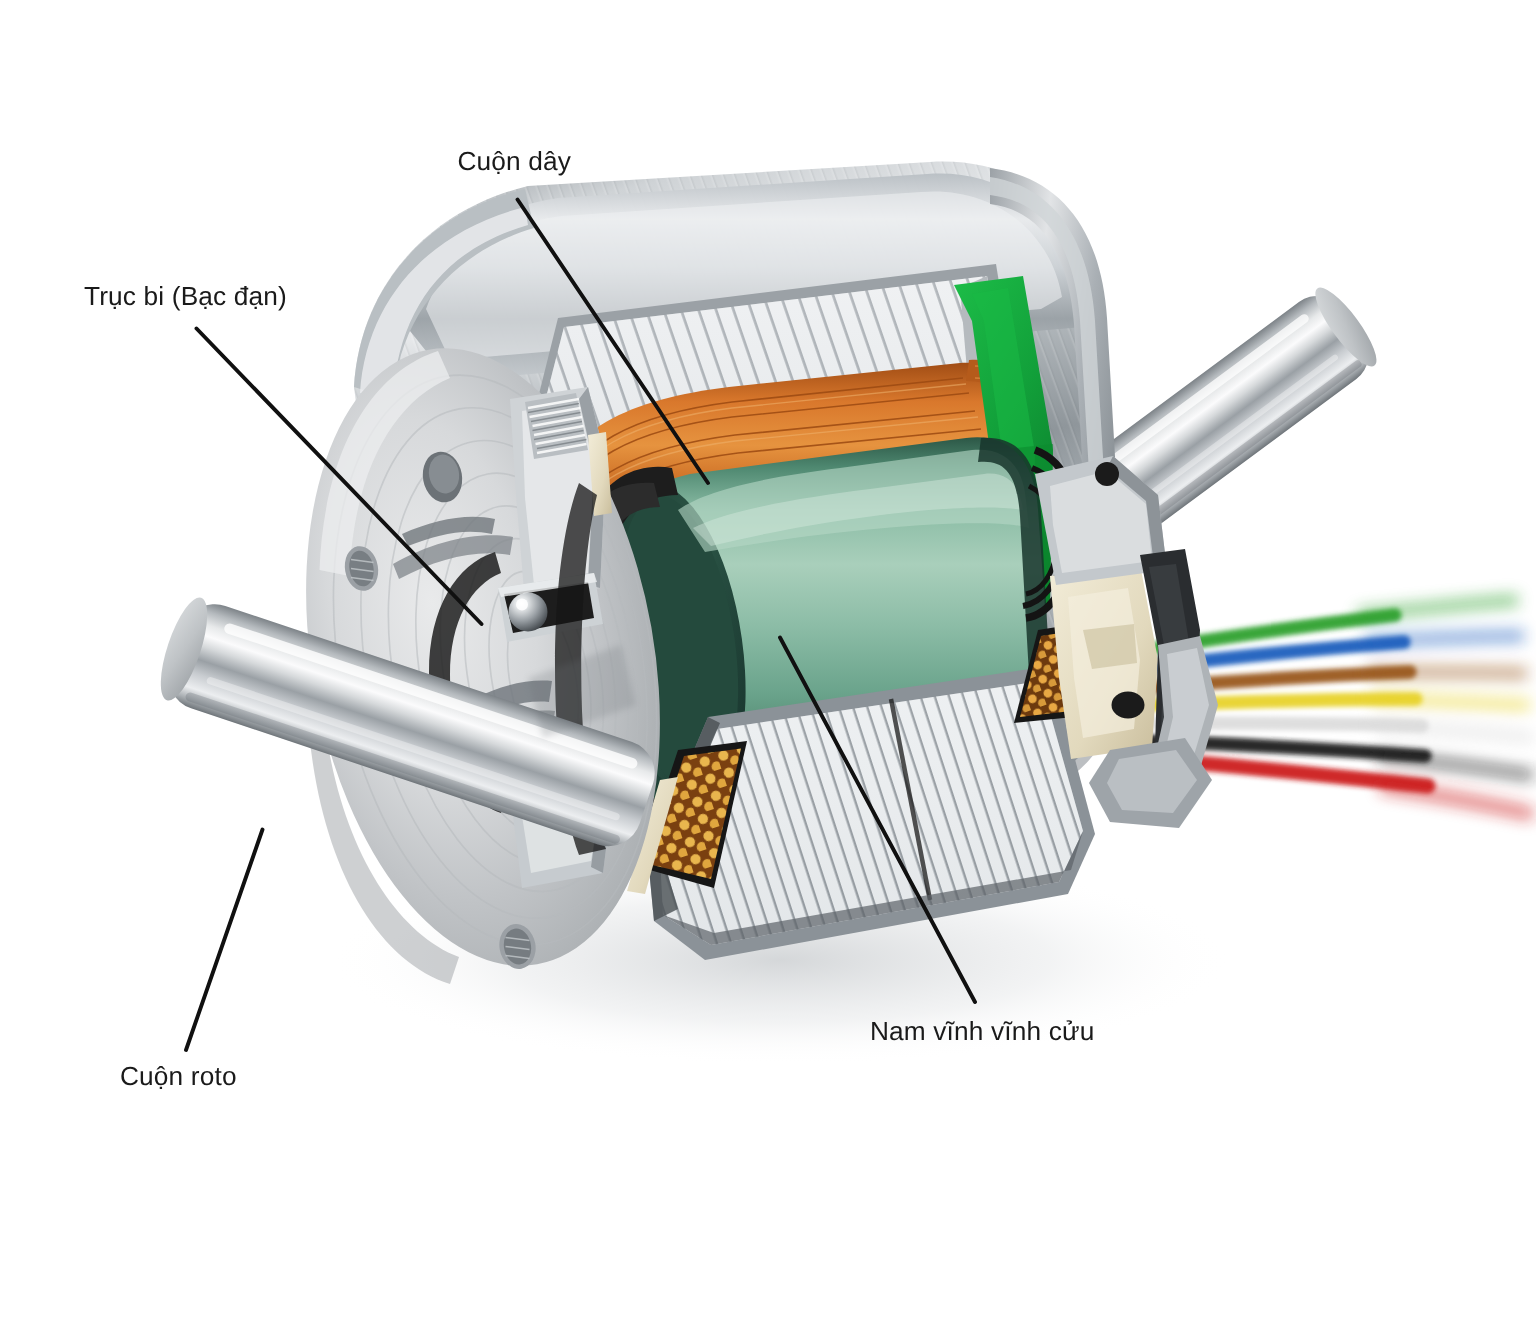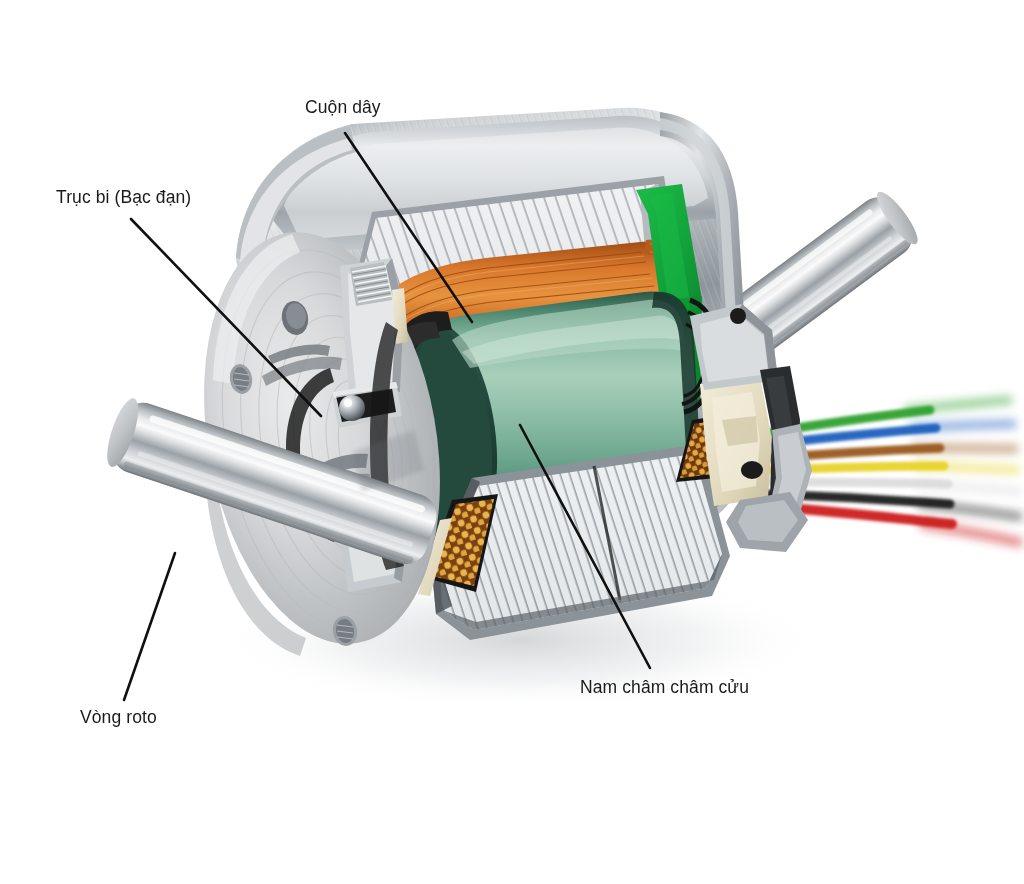--- a/index.html
+++ b/index.html
@@ -474,17 +474,17 @@
     <line x1="131" y1="219" x2="321" y2="416"></line>
     <line x1="175" y1="553" x2="124" y2="700"></line>
     <line x1="520" y1="425" x2="650" y2="668"></line>
   </g>
 </svg>
 
 <div class="lbl" id="lbl-coil">Cuộn dây</div>
 
 <div class="lbl" id="lbl-bearing">Trục bi (Bạc đạn)</div>
 
-<div class="lbl" id="lbl-shaft">Vòng roto</div>
-
-<div class="lbl" id="lbl-magnet">Nam châm châm cửu</div>
+<div class="lbl" id="lbl-shaft">Cuộn roto</div>
+
+<div class="lbl" id="lbl-magnet">Nam vĩnh vĩnh cửu</div>
 
 </div>
 
 </body></html>

